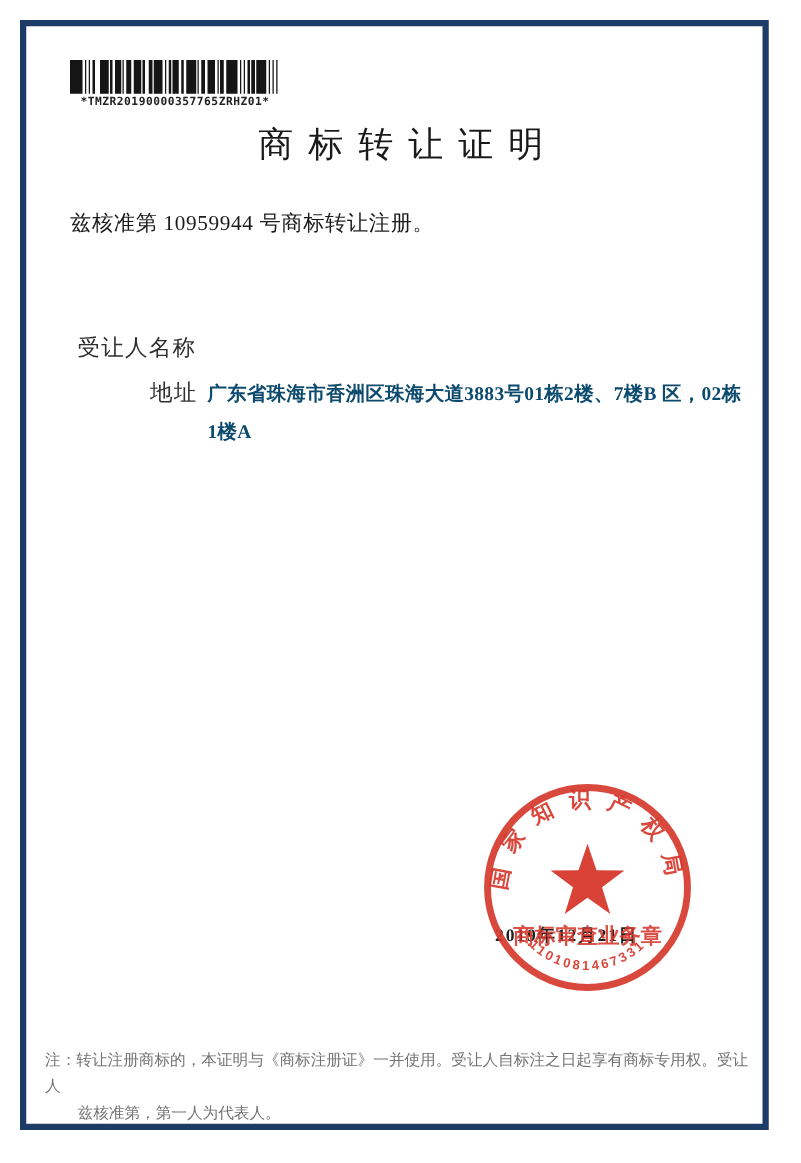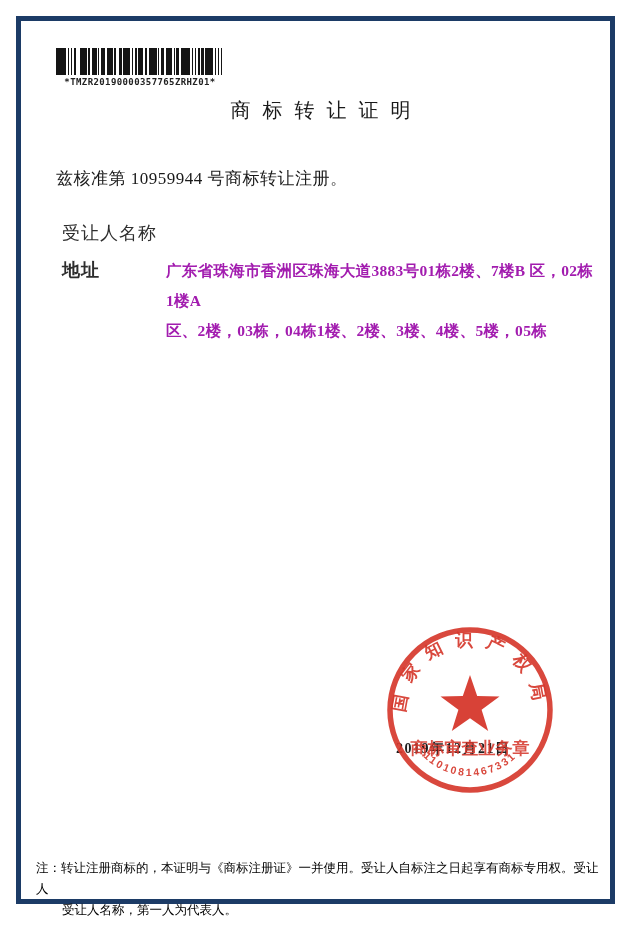--- a/index.html
+++ b/index.html
@@ -16,44 +16,44 @@
   .barcode-bars{display:flex;height:27px;width:168px;margin:0 auto;}
   .barcode-bars span{display:block;height:100%;flex:none;}
   .barcode-bars .bar{background:#151515;}
   .barcode-text{
     margin-top:2px;text-align:center;font-family:"DejaVu Sans Mono","Liberation Mono",monospace;
     font-size:9px;font-weight:bold;letter-spacing:0.4px;color:#222;white-space:nowrap;
   }
   
   .title{
     position:absolute;left:0;top:97px;width:100%;text-align:center;
-    font-size:20px;letter-spacing:12px;text-indent:12px;color:#1a1a1a;
+    font-size:28px;letter-spacing:12px;text-indent:12px;color:#1a1a1a;
   }
   
   .approval{position:absolute;left:56px;top:167px;font-size:17px;letter-spacing:0.5px;}
   
-  .row{position:absolute;display:flex;align-items:baseline;}
+  .row{position:absolute;display:flex;align-items:baseline;margin-top:45px;}
   .row-name{left:62px;top:221px;}
   .row-address{left:62px;top:256px;}
   .field-label{
     width:96px;flex:none;font-size:18px;letter-spacing:1px;color:#2e2e2e;white-space:nowrap;
   }
-  .field-label.align-right{font-weight:bold;}
+  .field-label.align-right{text-align:right;}
   .field-value{margin-left:8px;font-size:16px;color:#4d4d4d;letter-spacing:0.5px;}
-  .address-value{width:430px;font-size:15.5px;font-weight:600;line-height:30px;color:#a21caf;letter-spacing:0.3px;}
+  .address-value{width:430px;font-size:15.5px;font-weight:600;line-height:30px;color:#0c4a6e;letter-spacing:0.3px;}
   
   .seal-date{
     position:absolute;left:396px;top:740px;z-index:1;
     font-size:14px;font-weight:600;letter-spacing:1.5px;color:#1f1f1f;white-space:nowrap;
   }
   .seal{position:absolute;left:383px;top:623px;z-index:2;}
   
   .note{
     position:absolute;left:36px;top:838px;width:572px;
-    font-size:12.5px;line-height:21px;color:#000000;margin-top:20px;
+    font-size:12.5px;line-height:21px;color:#737373;
   }
   .note .line2{padding-left:26px;}
 </style>
 </head>
 <body>
 
 <div class="frame"></div>
 
 <div class="barcode">
   <div class="barcode-bars">
@@ -129,21 +129,20 @@
 <div class="approval">兹核准第 10959944 号商标转让注册。</div>
 
 <div class="row row-name">
   <div class="field-label">受让人名称</div>
 </div>
 
 <div class="row row-address">
   <div class="field-label align-right">地址</div>
   <div class="field-value address-value">
     <div>广东省珠海市香洲区珠海大道3883号01栋2楼、7楼B 区，02栋1楼A</div>
-    <div>区、2楼，03栋，04栋1楼、2楼、3楼、4楼、5楼，05栋</div>
   </div>
 </div>
 
 <div class="seal-date">2019年12月21日</div>
 
 <svg class="seal" width="174" height="174" viewBox="0 0 174 174">
   <defs>
     <path id="arcTop" d="M 26.9 108.9 A 64 64 0 1 1 147.1 108.9" fill="none"></path>
     <path id="arcBottom" d="M 36.4 129.4 A 66 66 0 0 0 137.6 129.4" fill="none"></path>
   </defs>
@@ -153,14 +152,14 @@
     <textPath href="#arcTop" startOffset="50%" text-anchor="middle">国家知识产权局</textPath>
   </text>
   <text x="87" y="131" text-anchor="middle" font-family="Liberation Sans, DejaVu Sans, sans-serif" font-size="17" font-weight="bold" fill="#d6382c" fill-opacity="0.88" letter-spacing="0">商标审查业务章</text>
   <text font-family="Liberation Sans, DejaVu Sans, sans-serif" font-size="10.5" font-weight="bold" fill="#d6382c" fill-opacity="0.92" letter-spacing="2.2">
     <textPath href="#arcBottom" startOffset="50%" text-anchor="middle">1101081467331</textPath>
   </text>
 </svg>
 
 <div class="note">
   <div class="line1">注：转让注册商标的，本证明与《商标注册证》一并使用。受让人自标注之日起享有商标专用权。受让人</div>
-  <div class="line2">受让人名称，第一人为代表人。</div>
+  <div class="line2">兹核准第，第一人为代表人。</div>
 </div>
 
 </body></html>

